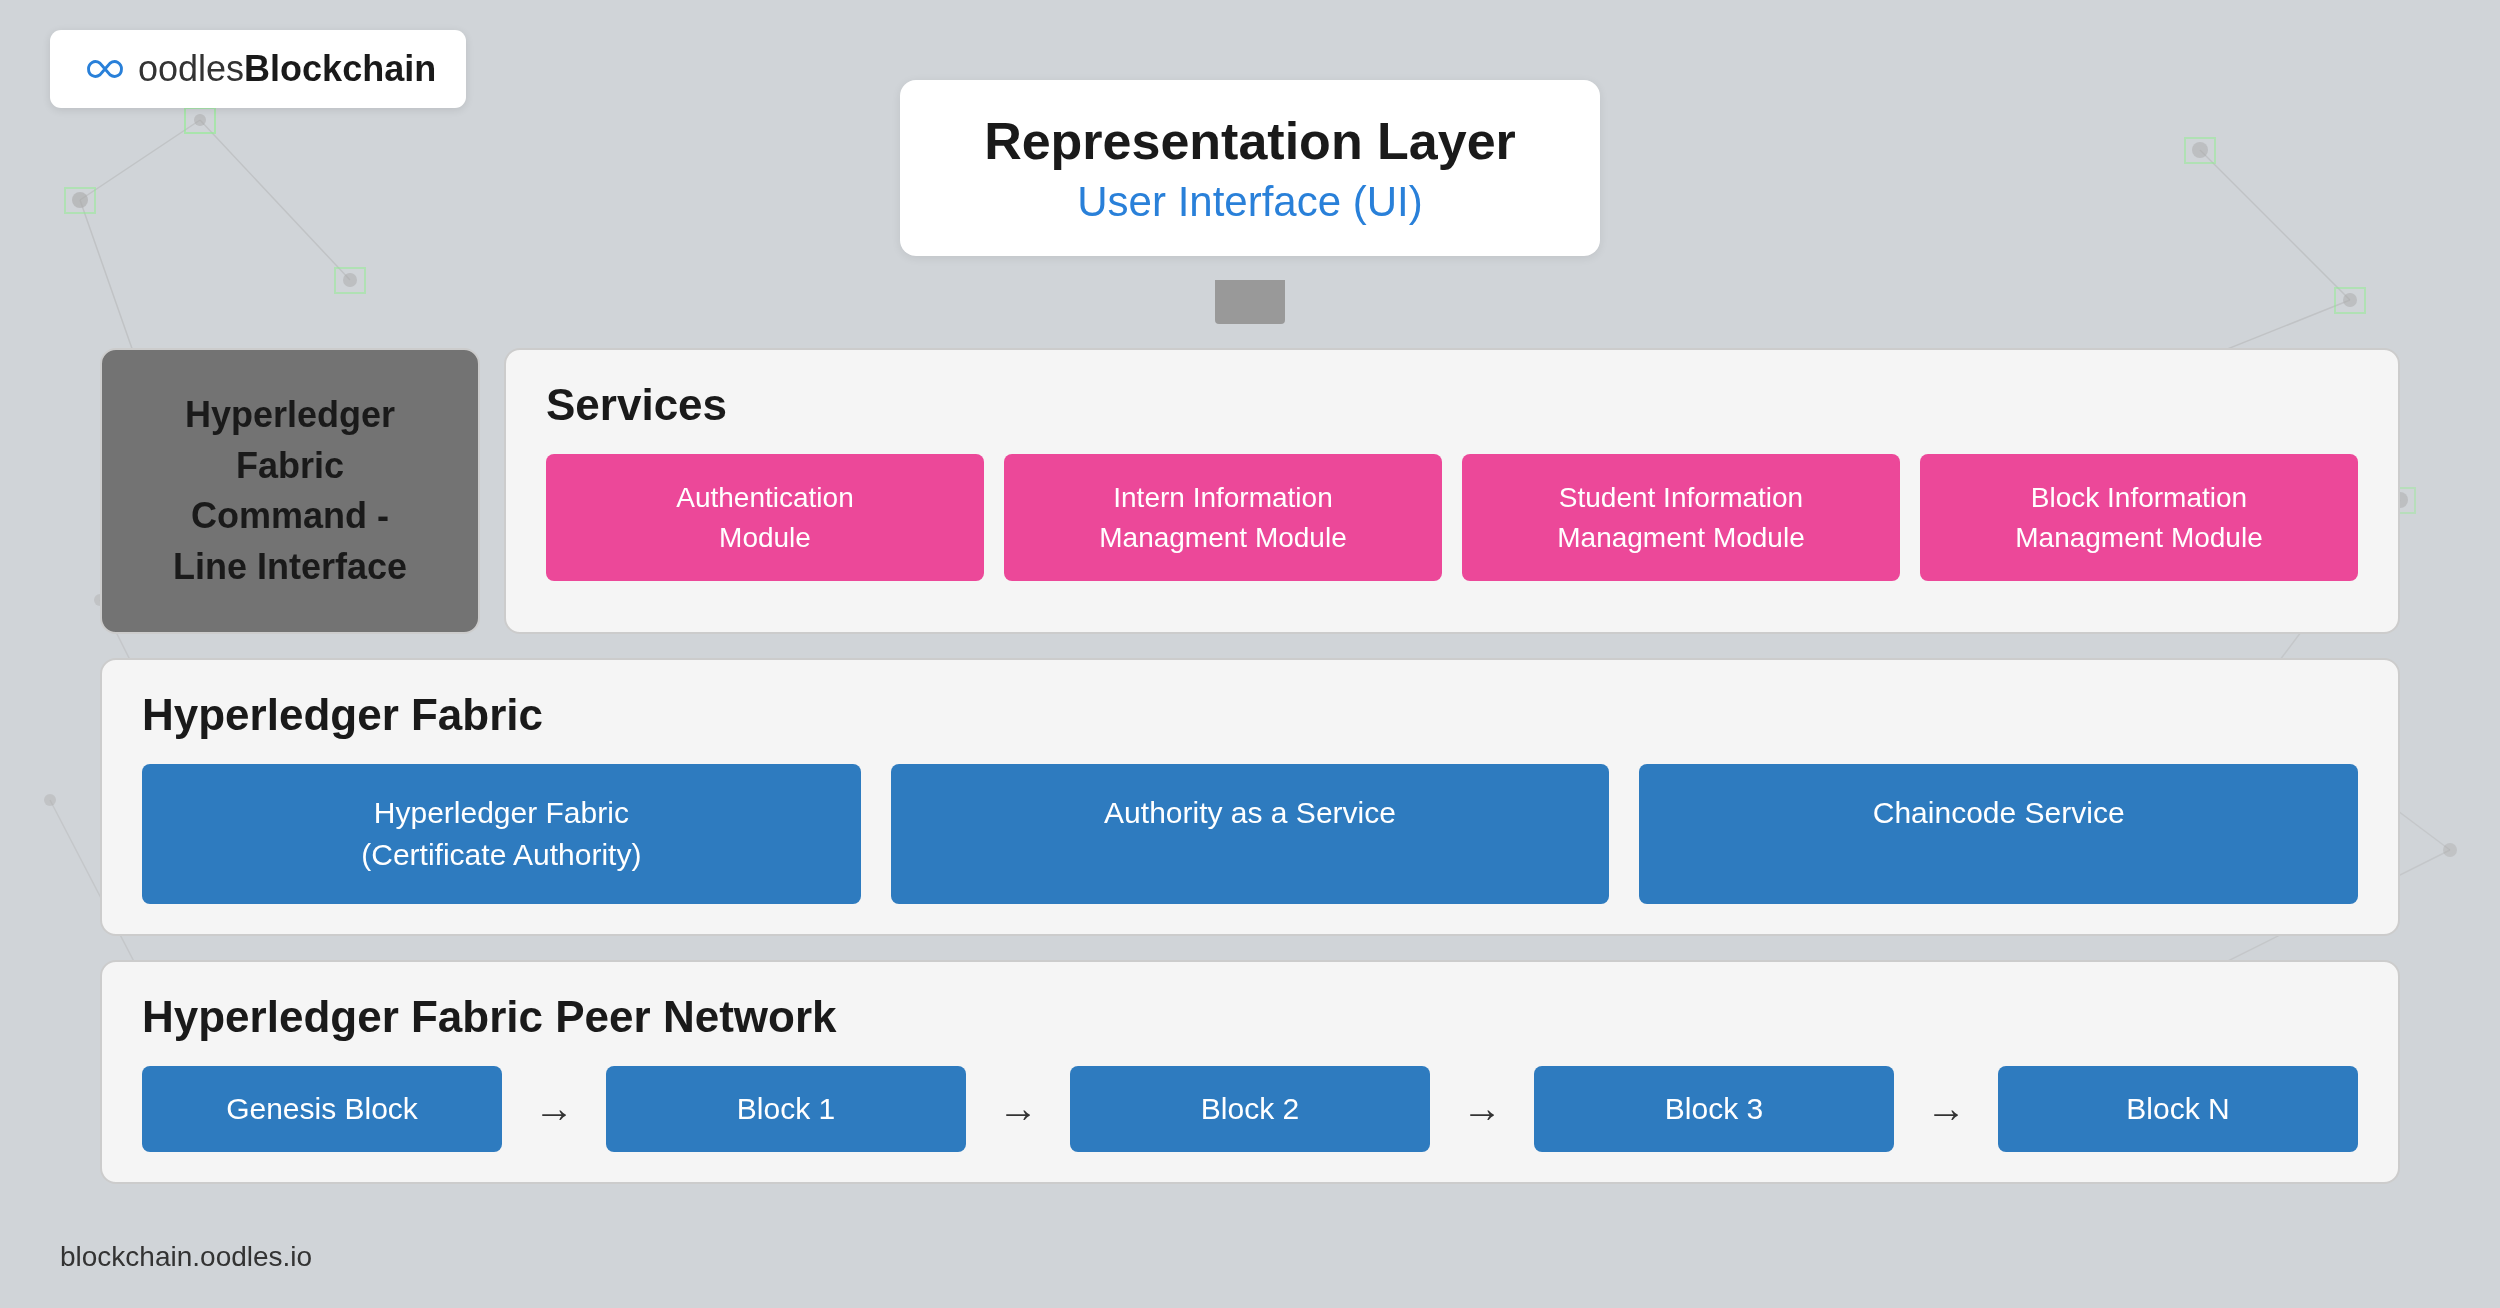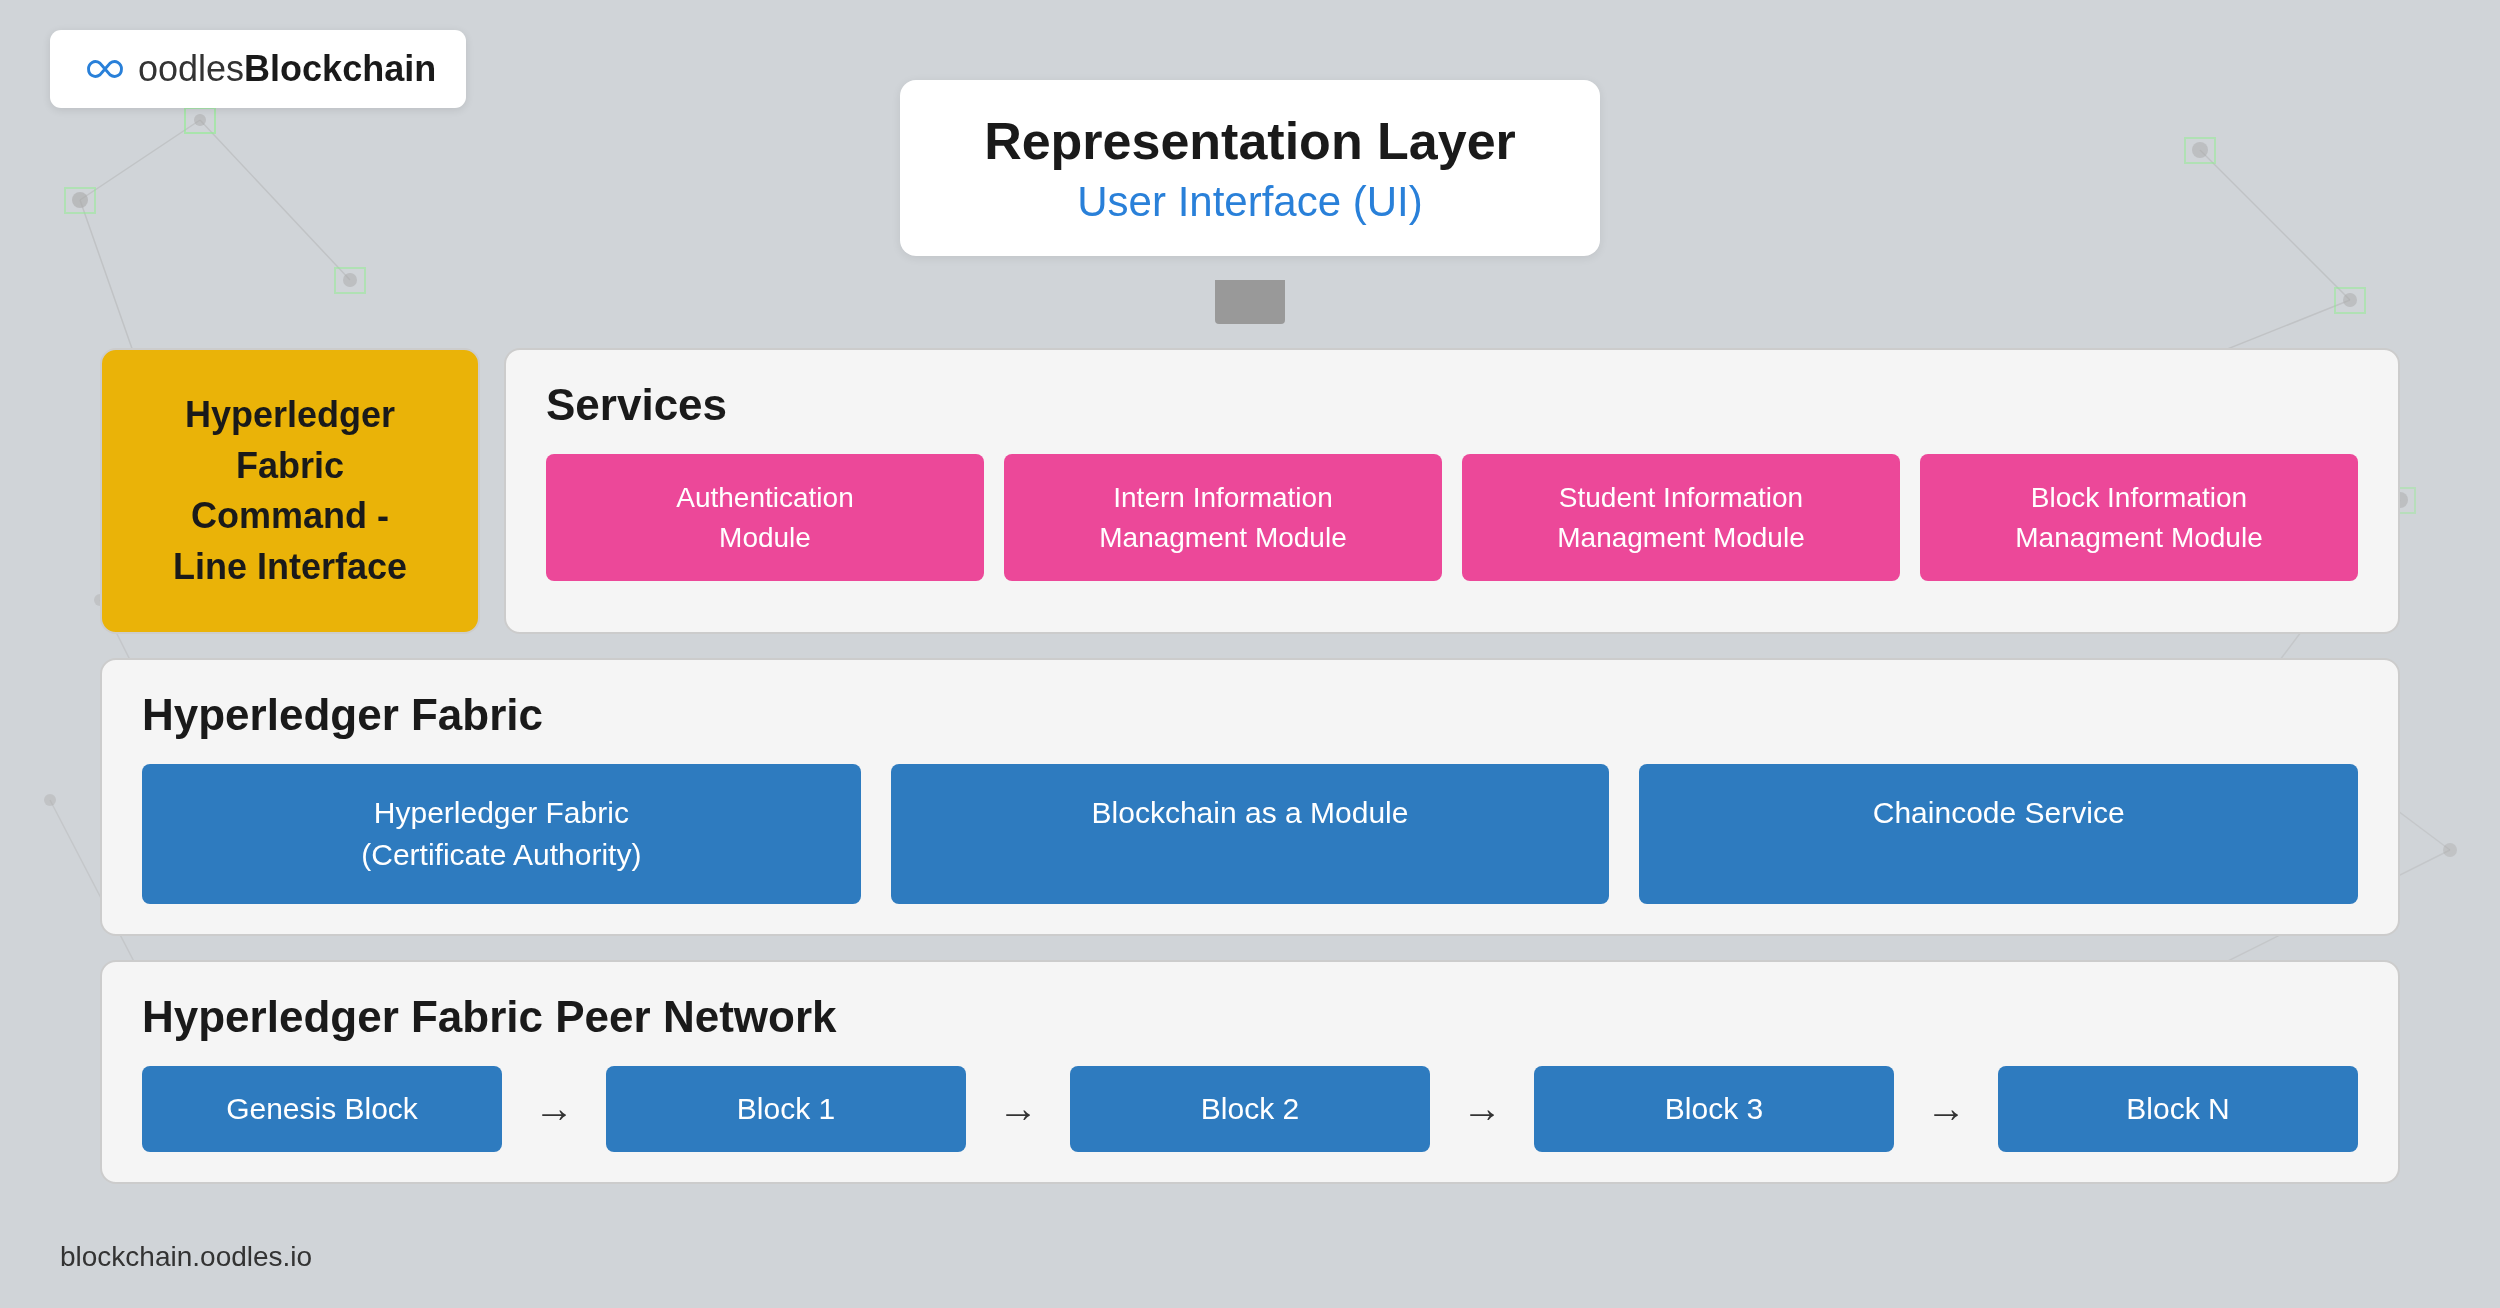--- a/index.html
+++ b/index.html
@@ -99,21 +99,21 @@
     
     .services-row {
       display: flex;
       align-items: stretch;
       gap: 24px;
       width: 100%;
     }
 
     
     .cli-box {
-      background: #eab308;
+      background: #737373;
       border: 2px solid #ccc;
       border-radius: 16px;
       padding: 40px 50px;
       min-width: 340px;
       max-width: 380px;
       display: flex;
       align-items: center;
       justify-content: center;
       text-align: center;
     }
@@ -323,21 +323,21 @@
           <div class="module-btn">Block Information<br>Managment Module</div>
         </div>
       </div>
 
     </div>
 
     <div class="hf-section">
       <div class="section-title">Hyperledger Fabric</div>
       <div class="hf-modules-row">
         <div class="hf-btn">Hyperledger Fabric<br>(Certificate Authority)</div>
-        <div class="hf-btn">Blockchain as a Module</div>
+        <div class="hf-btn">Authority as a Service</div>
         <div class="hf-btn">Chaincode Service</div>
       </div>
     </div>
 
     <div class="peer-section">
       <div class="section-title">Hyperledger Fabric Peer Network</div>
       <div class="peer-chain">
         <div class="peer-block">Genesis Block</div>
         <div class="arrow">→</div>
         <div class="peer-block">Block 1</div>

